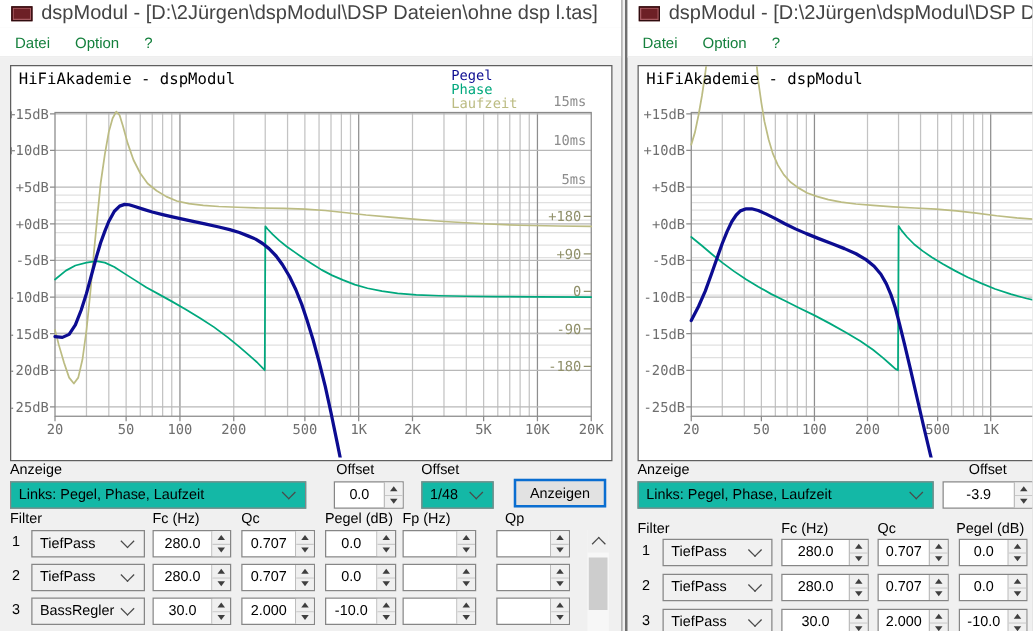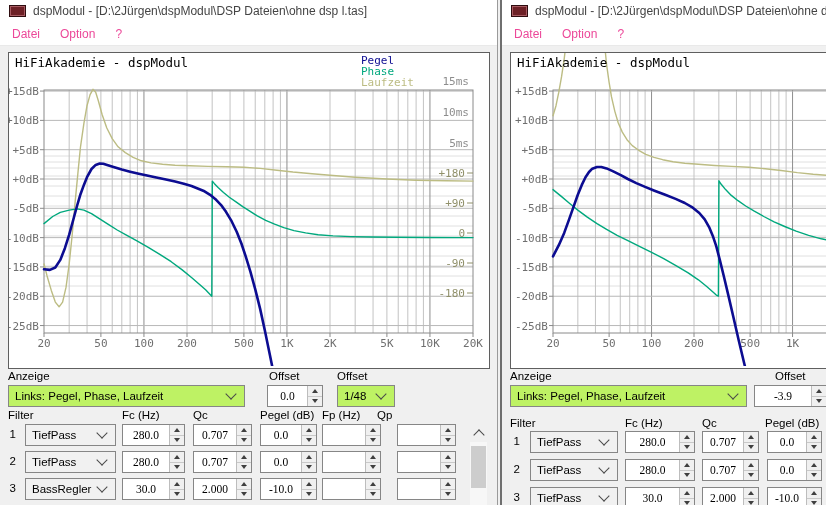--- a/index.html
+++ b/index.html
@@ -5,36 +5,36 @@
   html,body{margin:0;padding:0;background:#d8d8d8;}
   .screen{position:relative;width:826px;height:505px;background:#f0f0f0;overflow:hidden;
           font-family:"Liberation Sans",sans-serif;font-size:11.5px;color:#000;}
   .window{position:absolute;top:0;height:505px;background:#f0f0f0;overflow:hidden;}
   .win-0{left:0;width:497px;border-right:1px solid #9a9a9a;}
   .win-1{left:500px;width:326px;border-left:2px solid #6f6f6f;}
   .titlebar{position:absolute;left:0;top:0;right:0;height:22px;background:#ffffff;
             display:flex;align-items:center;padding-left:9px;gap:7px;}
   .app-icon{width:15px;height:10px;background:#6d2026;border:1px solid #2e0c0f;
             box-shadow:inset 0 0 0 1px #a85b62;flex:none;}
-  .title-text{font-size:12px;color:#444;white-space:nowrap;}
+  .title-text{font-size:16px;color:#444;white-space:nowrap;}
   .menubar{position:absolute;left:0;top:22px;right:0;height:23px;background:#ffffff;
            display:flex;align-items:center;border-bottom:1px solid #e9e9e9;padding-left:2px;}
-  .menu-item{padding:0 10px;font-size:12px;color:#ec4899;}
+  .menu-item{padding:0 10px;font-size:12px;color:#15803d;}
   .panel{position:absolute;left:8px;top:52px;width:480px;height:315px;background:#fff;
          border:1px solid #5f5f5f;}
   .plot-svg{position:absolute;left:0;top:0;}
   .ctl-label{position:absolute;white-space:nowrap;color:#000;}
-  .dd{position:absolute;height:20px;border:1px solid #868686;background:#bef264;
+  .dd{position:absolute;height:20px;border:1px solid #868686;background:#14b8a6;
       display:flex;align-items:center;box-sizing:content-box;}
   .dd.gray{background:#f1f1f1;}
   .dd-text{flex:1;padding-left:6px;white-space:nowrap;overflow:hidden;}
   .chev{width:7px;height:7px;border-right:1.5px solid #4a4a4a;border-bottom:1.5px solid #4a4a4a;
         transform:rotate(45deg);margin:-4px 9px 0 4px;flex:none;}
   .chev.up{transform:rotate(-135deg);margin:4px 0 0 0;}
-  .spin{position:absolute;height:20px;border:1px solid #868686;background:#fff;display:flex;font-family:Liberation Serif, serif;}
+  .spin{position:absolute;height:20px;border:1px solid #868686;background:#fff;display:flex;}
   .spin-val{flex:1;display:flex;align-items:center;justify-content:center;overflow:hidden;}
   .spin-btns{width:14px;border-left:1px solid #bdbdbd;display:flex;flex-direction:column;flex:none;}
   .spin-btn{flex:1;background:#f0f0f0;display:flex;align-items:center;justify-content:center;}
   .spin-btn.up{border-bottom:1px solid #c9c9c9;}
   .tri-up{width:0;height:0;border-left:3px solid transparent;border-right:3px solid transparent;
           border-bottom:4px solid #3f3f3f;}
   .tri-dn{width:0;height:0;border-left:3px solid transparent;border-right:3px solid transparent;
           border-top:4px solid #3f3f3f;}
   .btn-primary{position:absolute;background:#e2e2e2;border:2px solid #0a6ed1;
                display:flex;align-items:center;justify-content:center;}
@@ -192,28 +192,29 @@
           </div>
       </div>
     </div>
 
     <div class="ctl-label" style="left:337px;top:370px;">Offset</div>
     <div class="dd" style="left:337px;top:385px;width:56px;">
       <div class="dd-text">1/48</div>
       <div class="chev"></div>
     </div>
 
+    <div class="btn-primary" style="left:411px;top:383px;width:70px;height:19px;">Anzeigen</div>
 
     <div class="filters">
         <div class="ctl-label" style="left:8px;top:409px;">Filter</div>
         <div class="ctl-label" style="left:122px;top:409px;">Fc (Hz)</div>
         <div class="ctl-label" style="left:193px;top:409px;">Qc</div>
         <div class="ctl-label" style="left:260px;top:409px;">Pegel (dB)</div>
         <div class="ctl-label" style="left:322px;top:409px;">Fp (Hz)</div>
-        <div class="ctl-label" style="left:377px;top:409px;">Qp</div>
+        <div class="ctl-label" style="left:404px;top:409px;">Qp</div>
         <div style="position:absolute;left:0;top:0;">
           <div class="row-num" style="left:2px;top:428px;">1</div>
           <div class="dd gray" style="left:25px;top:424px;width:89px;">
             <div class="dd-text">TiefPass</div>
             <div class="chev"></div>
           </div>
           <div class="spin" style="left:122px;top:424px;width:61px;">
             <div class="spin-val">280.0</div>
             <div class="spin-btns">
               <div class="spin-btn up">

